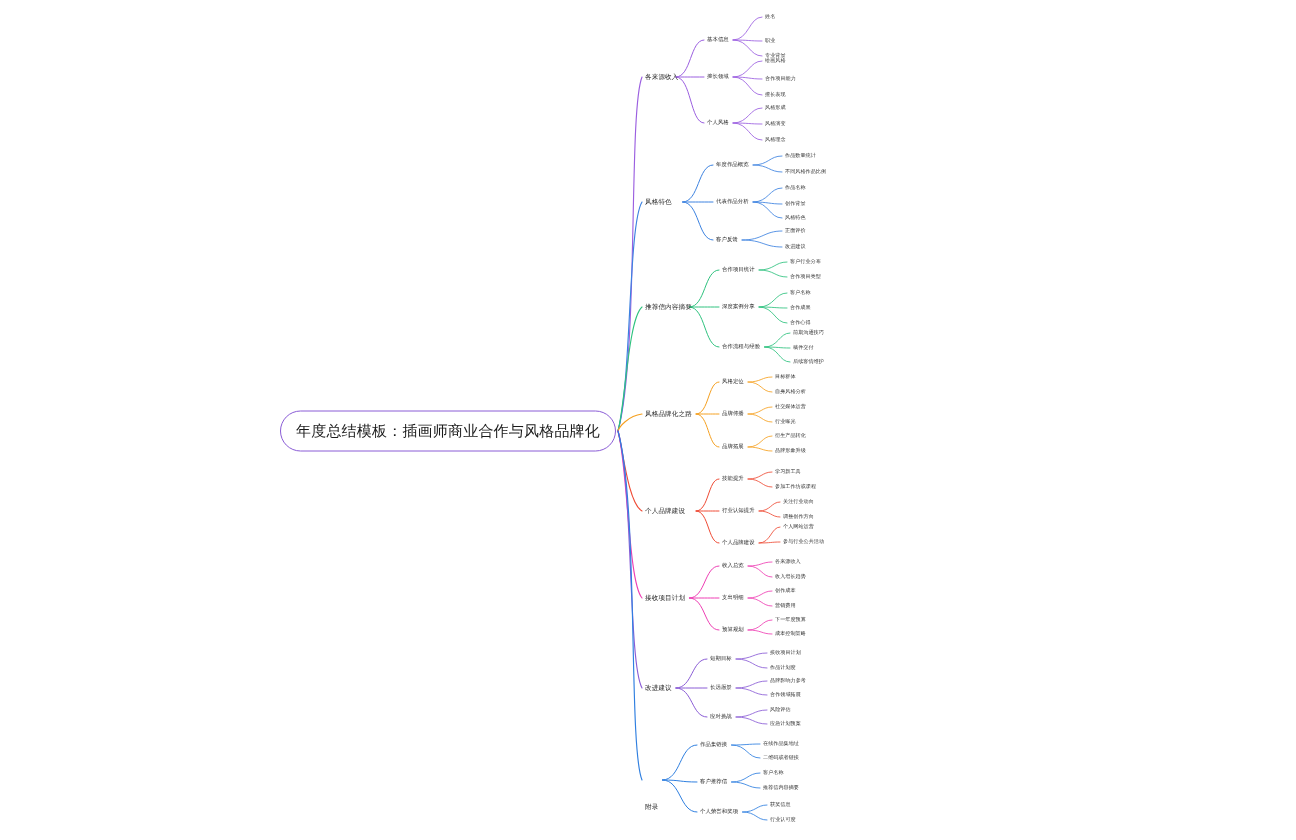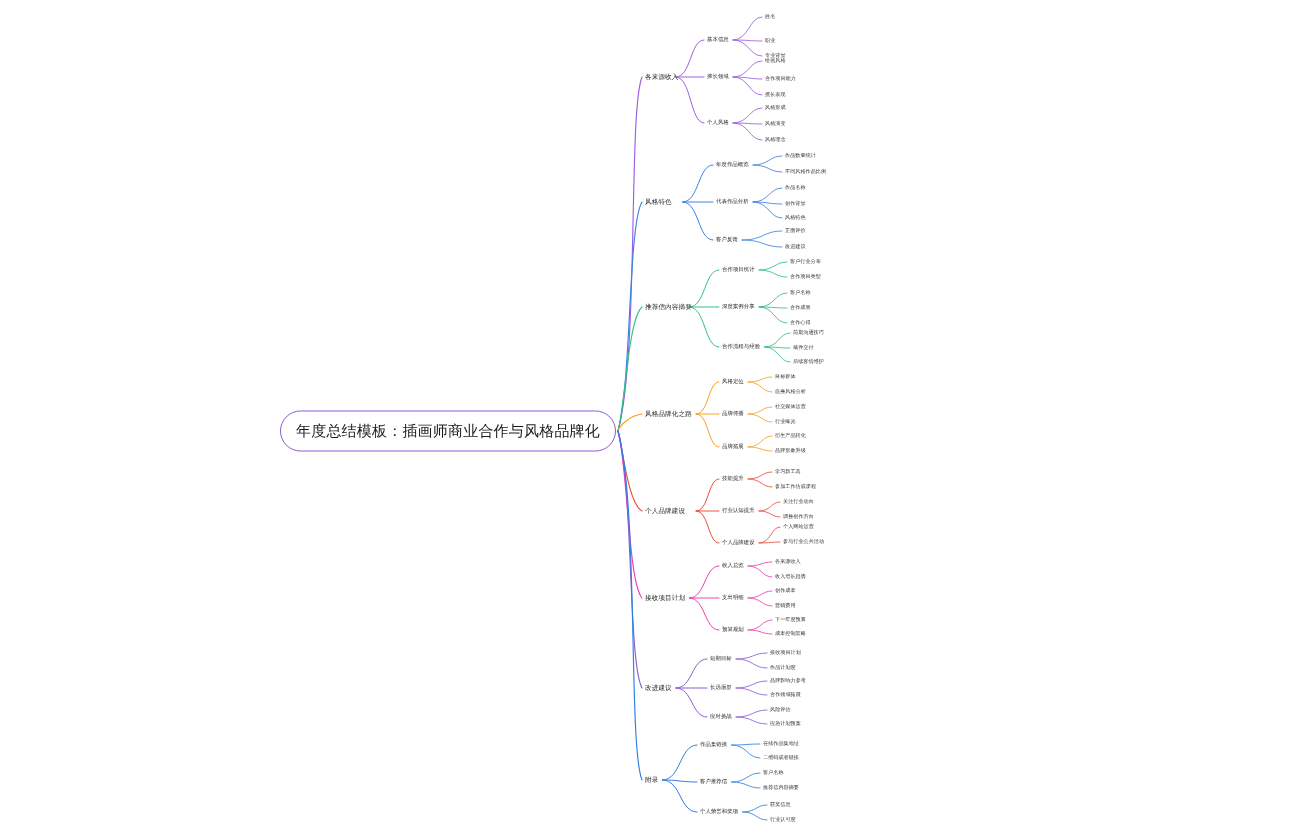--- a/index.html
+++ b/index.html
@@ -229,21 +229,21 @@
       <div class="node branch-node" style="left: 645px; top: 688px;">改进建议</div>
       <div class="node sub-node" style="left: 710px; top: 659px;">短期目标</div>
       <div class="node leaf-node" style="left: 770px; top: 653px;">接收项目计划</div>
       <div class="node leaf-node" style="left: 770px; top: 668px;">作品计划度</div>
       <div class="node sub-node" style="left: 710px; top: 688px;">长远愿景</div>
       <div class="node leaf-node" style="left: 770px; top: 681px;">品牌影响力参考</div>
       <div class="node leaf-node" style="left: 770px; top: 695px;">合作领域拓展</div>
       <div class="node sub-node" style="left: 710px; top: 717px;">应对挑战</div>
       <div class="node leaf-node" style="left: 770px; top: 710px;">风险评估</div>
       <div class="node leaf-node" style="left: 770px; top: 724px;">应急计划预案</div>
-      <div class="node branch-node" style="left: 645px; top: 780px;">附录</div>
+      <div class="node branch-node" style="left: 645px; top: 807px;">附录</div>
       <div class="node sub-node" style="left: 700px; top: 745px;">作品集链接</div>
       <div class="node leaf-node" style="left: 763px; top: 744px;">在线作品集地址</div>
       <div class="node leaf-node" style="left: 763px; top: 758px;">二维码或者链接</div>
       <div class="node sub-node" style="left: 700px; top: 782px;">客户推荐信</div>
       <div class="node leaf-node" style="left: 763px; top: 773px;">客户名称</div>
       <div class="node leaf-node" style="left: 763px; top: 788px;">推荐信内容摘要</div>
       <div class="node sub-node" style="left: 700px; top: 812px;">个人荣誉和奖项</div>
       <div class="node leaf-node" style="left: 770px; top: 805px;">获奖信息</div>
       <div class="node leaf-node" style="left: 770px; top: 820px;">行业认可度</div>
     </div>

